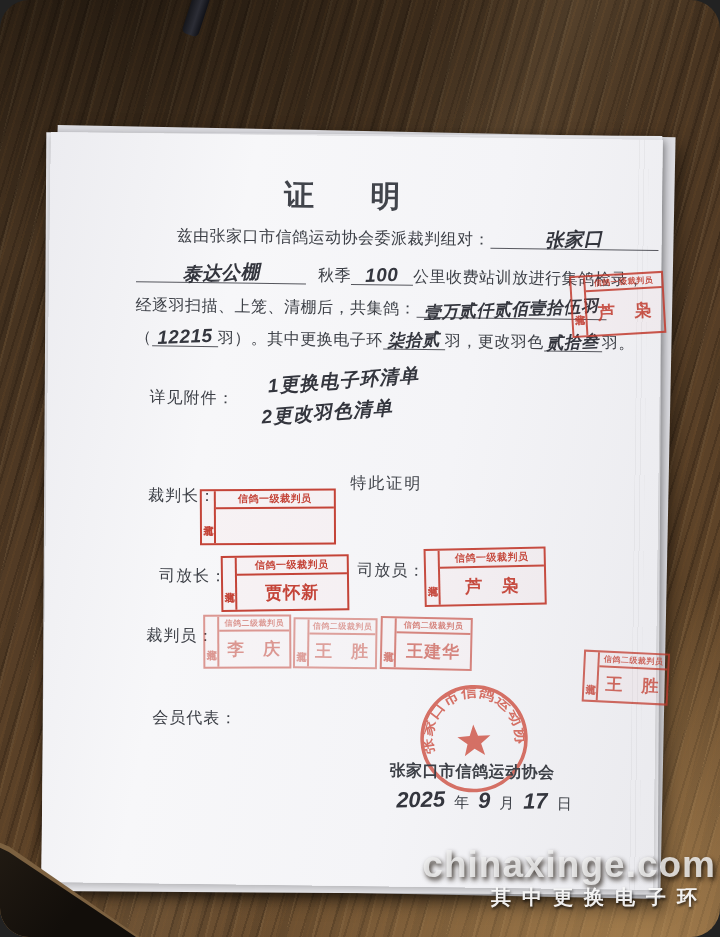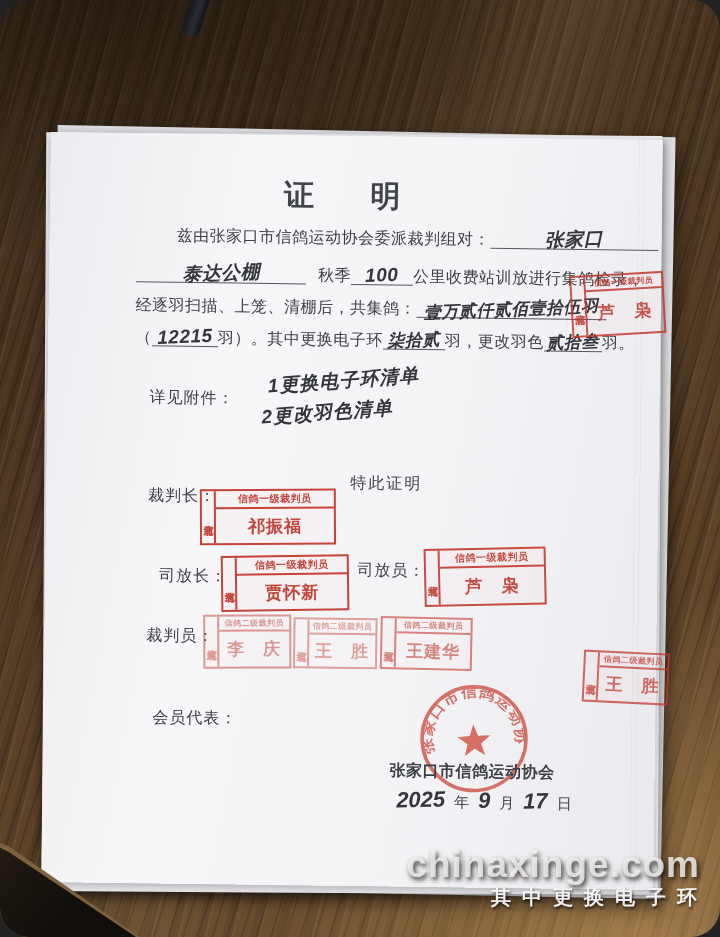--- a/index.html
+++ b/index.html
@@ -64,21 +64,21 @@
   .seal{position:absolute; left:375px; top:545px; width:112px; height:112px; opacity:0.85;
        transform:rotate(-4deg);}
   .issuer{position:absolute; left:347px; top:624px; font-size:16px; color:#3d4047;
        letter-spacing:0.5px; font-weight:600;}
   .dateline{position:absolute; left:349px; top:650px; font-size:15px; color:#3d4047;
        white-space:nowrap;}
   .hwd{font-style:italic; font-weight:600; font-size:22px; color:#34363e;
        display:inline-block; transform:rotate(-2deg); margin:0 5px;}
   .du{display:inline-block; margin:0 4px;}
   
-  .wm1{position:absolute; right:20px; top:844px; font-size:37px; font-weight:700;
+  .wm1{position:absolute; right:4px; top:844px; font-size:37px; font-weight:700;
        color:rgba(238,238,238,0.85); text-shadow:2px 3px 5px rgba(25,16,8,0.85);
        letter-spacing:1px;}
   .wm2{position:absolute; right:12px; top:884px; font-size:20px; font-weight:600;
        color:rgba(250,250,250,0.95); letter-spacing:11px;
        text-shadow:1px 2px 3px rgba(0,0,0,0.7);}
 </style>
 </head>
 <body>
 
 <div id="shot">
@@ -126,21 +126,20 @@
     <div class="hwnote" style="left:220px; top:232px;">1更换电子环清单</div>
     <div class="hwnote" style="left:214px; top:264px;">2更改羽色清单</div>
 
     <div class="lbl" style="left:304px; top:337px; letter-spacing:2px;">特此证明</div>
 
     <div class="lbl" style="left:102px; top:352px;">裁判长：</div>
     <div class="stamp" style="left:154px; top:354px; width:136px; height:56px; transform:rotate(-1deg); opacity:0.95;">
       <span class="prov">河北省</span>
       <span class="rt">
           <span class="sttl">信鸽一级裁判员</span>
-          <span class="snm">祁振福</span>
         </span>
     </div>
 
     <div class="lbl" style="left:102px; top:432px;margin-left:12px;">司放长：</div>
     <div class="stamp" style="left:176px; top:420px; width:128px; height:56px; transform:rotate(-1.5deg); opacity:0.95;">
       <span class="prov">河北省</span>
       <span class="rt">
           <span class="sttl">信鸽一级裁判员</span>
           <span class="snm">贾怀新</span>
         </span>

